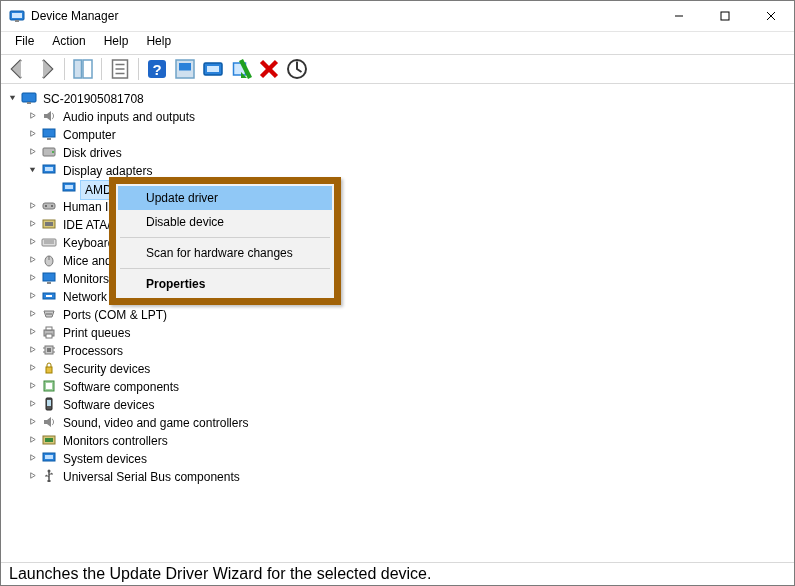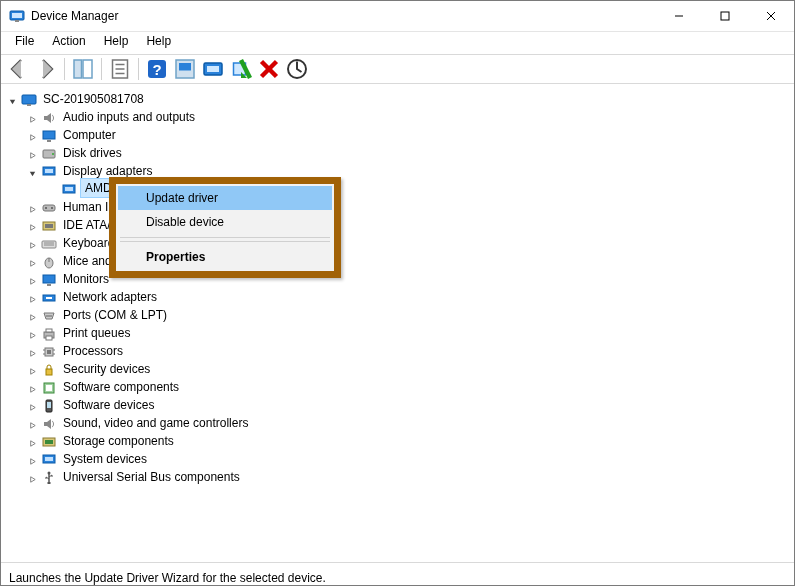--- a/index.html
+++ b/index.html
@@ -11,32 +11,32 @@
 .winbtn{width:46px;height:30px;display:flex;align-items:center;justify-content:center}
 .winbtn svg{width:10px;height:10px}
 .menubar{height:22px;display:flex;padding:0 6px;gap:2px}
 .menubar .mitem{padding:2px 8px}
 .toolbar{height:28px;border-top:1px solid #d9d9d9;border-bottom:1px solid #d9d9d9;display:flex;align-items:center;padding:0 4px;gap:2px}
 .tbtn{width:24px;height:24px;display:flex;align-items:center;justify-content:center;border:1px solid transparent;border-radius:2px}
 .tsep{width:1px;height:22px;background:#d0d0d0;margin:0 3px}
 .content{flex:1;overflow:auto;padding:6px 4px 4px 4px;border-bottom:1px solid #d9d9d9;position:relative}
 .tree{list-style:none;margin:0;padding:0}
 .tree ul{list-style:none;margin:0;padding:0 0 0 20px}
-.row{display:flex;align-items:flex-end;height:18px;line-height:18px;white-space:nowrap}
+.row{display:flex;align-items:flex-start;height:18px;line-height:18px;white-space:nowrap}
 .arrow{width:14px;height:14px;display:flex;align-items:center;justify-content:center;margin-right:2px;color:#5a5a5a}
 .arrow svg{width:9px;height:9px}
 .nicon{width:16px;height:16px;margin-right:4px;flex:0 0 auto}
 .label{padding:0 2px}
 .label.sel{background:#cce8ff;border:1px solid #99d1ff;padding:0 4px;margin-left:-1px}
 .ctxmenu{position:absolute;left:108px;top:93px;width:214px;background:#f2f2f2;border:7px solid #a16207;box-shadow:2px 2px 3px rgba(0,0,0,0.25);padding:2px}
 .ctxmenu .citem{height:24px;display:flex;align-items:center;padding:0 10px 0 28px;font-size:12px}
 .ctxmenu .citem.hover{background:#90c8f6}
 .ctxmenu .csep{height:1px;background:#d0d0d0;margin:3px 2px}
 .ctxmenu .citem.bold{font-weight:700}
-.statusbar{height:22px;display:flex;align-items:flex-end;padding:0 8px;font-size:12px;color:#000}
+.statusbar{height:22px;display:flex;align-items:center;padding:0 8px;font-size:16px;color:#000}
 </style>
 </head>
 <body>
 
 <div class="window">
 
   <div class="titlebar">
     <span class="ticon">
       <svg viewBox="0 0 16 16">
           <rect x="1" y="3" width="14" height="9" rx="1" fill="#2a82da" stroke="#0a5aa8"></rect>
@@ -419,21 +419,21 @@
               <div class="row">
                 <span class="arrow">
                   <svg viewBox="0 0 10 10">
                     <path d="M3 2 L8 5 L3 8 Z" fill="none" stroke="#777"></path>
                   </svg>
                 </span>
                 <span class="nicon"><svg viewBox="0 0 16 16">
                     <rect x="2" y="4" width="12" height="8" fill="#d8c87a" stroke="#8a7a30"></rect>
                     <rect x="4" y="6" width="8" height="4" fill="#3a8a3a"></rect>
                   </svg></span>
-                <span class="label">Storage components</span>
+                <span class="label">Monitors controllers</span>
               </div>
             </li>
           <li>
               <div class="row">
                 <span class="arrow">
                   <svg viewBox="0 0 10 10">
                     <path d="M3 2 L8 5 L3 8 Z" fill="none" stroke="#777"></path>
                   </svg>
                 </span>
                 <span class="nicon"><svg viewBox="0 0 16 16">
@@ -461,20 +461,21 @@
               </div>
             </li>
         </ul>
       </li>
     </ul>
 
     <div class="ctxmenu">
       <div class="citem hover">Update driver</div>
       <div class="citem">Disable device</div>
       <div class="csep"></div>
+      <div class="citem">Scan for hardware changes</div>
       <div class="csep"></div>
       <div class="citem bold">Properties</div>
     </div>
   </div>
 
   <div class="statusbar">
     <span>Launches the Update Driver Wizard for the selected device.</span>
   </div>
 </div>
 

